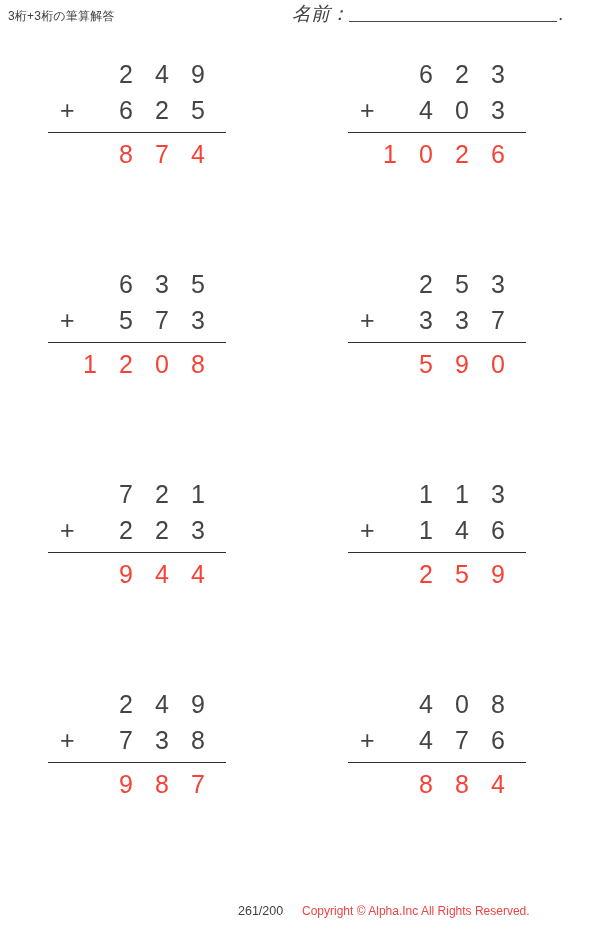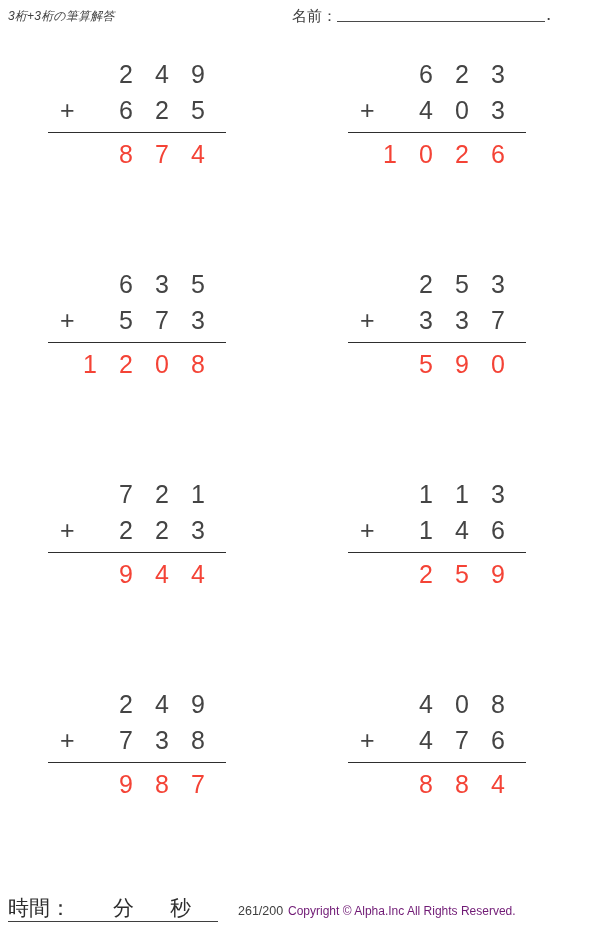--- a/index.html
+++ b/index.html
@@ -25,35 +25,35 @@
     height: 44px;
   }
   .worksheet-title {
     position: absolute;
     left: 8px;
     top: 8px;
     font-size: 12px;
     color: #3f3f3f;
     white-space: nowrap;
     letter-spacing: 0.2px;
-    font-style: italic;
   }
   .name-block {
     position: absolute;
     left: 292px;
     top: 4px;
     display: flex;
     align-items: flex-end;
     white-space: nowrap;
   }
   .name-label {
-    font-size: 15px;
+    font-size: 19px;
     color: #3f3f3f;
     line-height: 1;
     padding-bottom: 2px;
+    font-style: italic;
   }
   .name-rule {
     display: inline-block;
     width: 208px;
     height: 0;
     border-bottom: 1.6px solid #4a4a4a;
     margin-bottom: 3px;
   }
   .name-dot {
     font-size: 19px;
@@ -152,24 +152,24 @@
   .page-counter {
     position: absolute;
     left: 238px;
     bottom: 20px;
     font-size: 12.5px;
     color: #3f3f3f;
     white-space: nowrap;
   }
   .copyright {
     position: absolute;
-    left: 288px;
+    left: 302px;
     bottom: 20px;
     font-size: 12px;
-    color: #701a75;
+    color: #ef4444;
     white-space: nowrap;
   }
 </style>
 </head>
 <body>
 
 <div class="header">
   <div class="worksheet-title">3桁+3桁の筆算解答</div>
 
   <div class="name-block">
@@ -347,24 +347,17 @@
         <span class="cell">8</span>
         <span class="cell">8</span>
         <span class="cell">4</span>
       </div>
     </div>
   </div>
 
 </div>
 
 <div class="footer">
-  <div class="time-block">
-    <span class="time-label">時間：</span>
-    <span class="time-gap-1"></span>
-    <span class="time-unit-min">分</span>
-    <span class="time-gap-2"></span>
-    <span class="time-unit-sec">秒</span>
-  </div>
 
   <div class="page-counter">261/200</div>
 
   <div class="copyright">Copyright © Alpha.Inc All Rights Reserved.</div>
 </div>
 
 </body></html>

